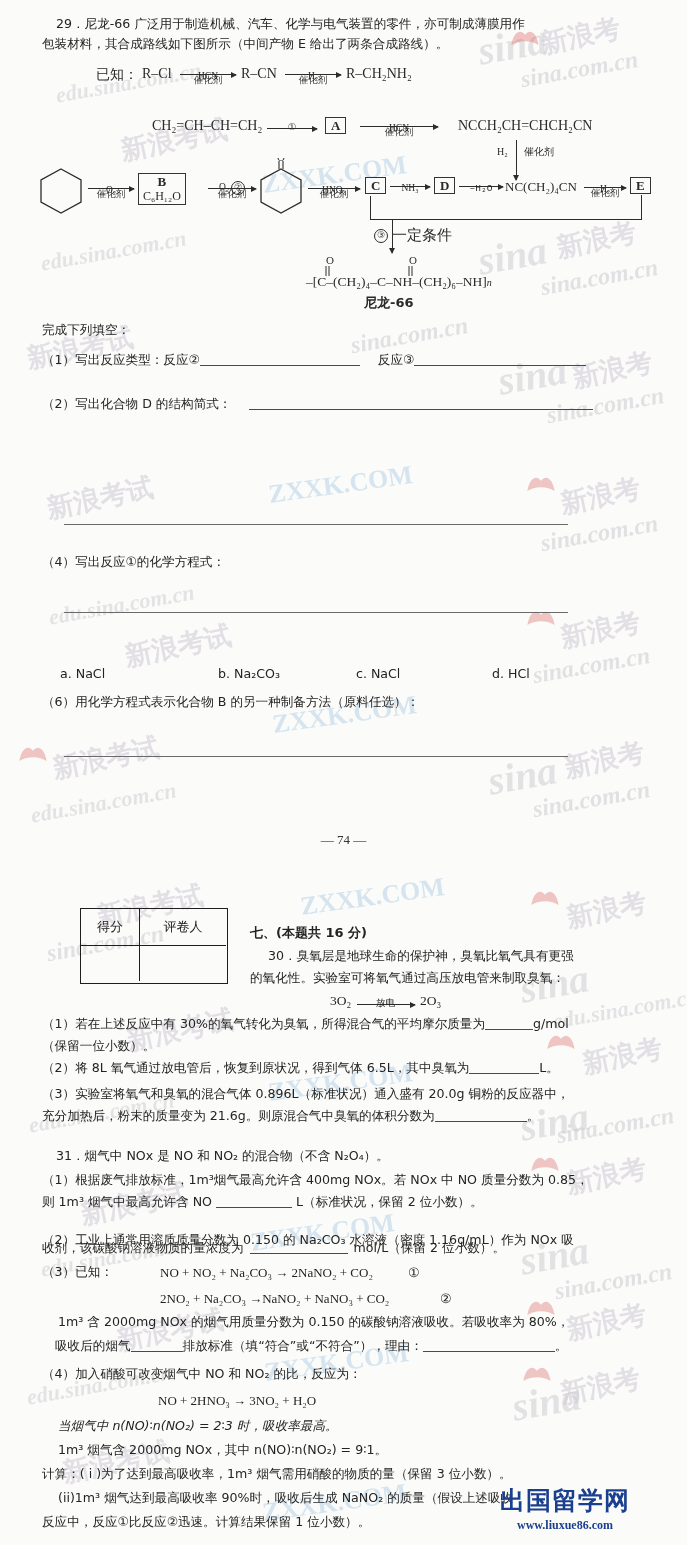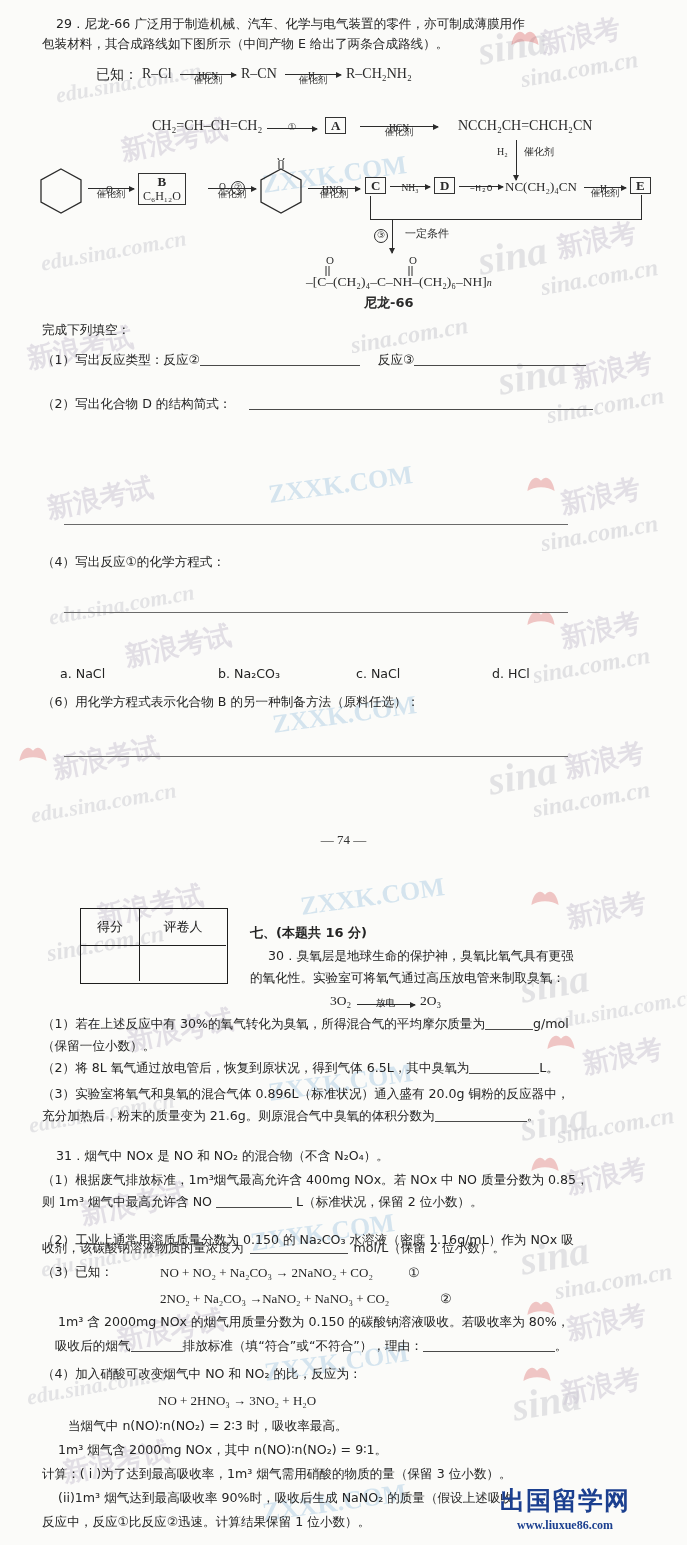--- a/index.html
+++ b/index.html
@@ -305,21 +305,21 @@
     <div class="conn" style="left:641px;top:195px;width:0;height:25px;border:none;border-left:1.2px solid #2c2c2c;"></div>
     <div class="conn" style="left:392px;top:219px;width:0;height:12px;border:none;border-left:1.2px solid #2c2c2c;"></div>
 
     <div class="varrow" style="left:392px;top:231px;height:22px;">
       <span class="vshaft" style="height:22px;"></span>
       <span class="vhead"></span>
     </div>
     <div class="sch" style="left:374px;top:224px;">
       <span class="circnum">③</span>
     </div>
-    <div class="sch" style="left:405px;top:226px;font-size:11px;font-family:'DejaVu Sans',sans-serif;">一定条件</div>
+    <div class="sch" style="left:392px;top:226px;font-size:15px;font-family:'DejaVu Sans',sans-serif;">一定条件</div>
 
     <div class="sch" style="left:326px;top:254px;font-size:11px;">O</div>
     <div class="sch" style="left:409px;top:254px;font-size:11px;">O</div>
     <svg style="position:absolute;left:324px;top:266px;z-index:10;" width="6" height="10" viewBox="0 0 6 10">
       <line x1="2" y1="0" x2="2" y2="10" stroke="#2c2c2c" stroke-width="1"></line>
       <line x1="5" y1="0" x2="5" y2="10" stroke="#2c2c2c" stroke-width="1"></line>
     </svg>
     <svg style="position:absolute;left:407px;top:266px;z-index:10;" width="6" height="10" viewBox="0 0 6 10">
       <line x1="2" y1="0" x2="2" y2="10" stroke="#2c2c2c" stroke-width="1"></line>
       <line x1="5" y1="0" x2="5" y2="10" stroke="#2c2c2c" stroke-width="1"></line>
@@ -407,21 +407,21 @@
     <div class="ln serif" style="left:160px;top:1290px;font-size:13px;">2NO₂ + Na₂CO₃ →NaNO₂ + NaNO₃ + CO₂</div>
     <div class="ln serif" style="left:440px;top:1290px;font-size:13px;">②</div>
 
     <div class="ln" style="left:58px;top:1314px;">1m³ 含 2000mg NOx 的烟气用质量分数为 0.150 的碳酸钠溶液吸收。若吸收率为 80%，</div>
     <div class="ln" style="left:55px;top:1338px;text-align:right;">
       <span>吸收后的烟气</span><span class="blank" style="width:52px;"></span><span>排放标准（填“符合”或“不符合”），理由：</span><span class="blank" style="width:132px;"></span><span>。</span>
     </div>
 
     <div class="ln" style="left:42px;top:1366px;">（4）加入硝酸可改变烟气中 NO 和 NO₂ 的比，反应为：</div>
     <div class="ln serif" style="left:158px;top:1392px;font-size:13px;">NO + 2HNO₃ → 3NO₂ + H₂O</div>
-    <div class="ln" style="left:68px;top:1418px;">当烟气中 n(NO)∶n(NO₂) = 2∶3  时，吸收率最高。</div>
+    <div class="ln" style="left:58px;top:1418px;font-style:italic;">当烟气中 n(NO)∶n(NO₂) = 2∶3  时，吸收率最高。</div>
     <div class="ln" style="left:58px;top:1442px;">1m³ 烟气含 2000mg NOx，其中 n(NO)∶n(NO₂) = 9∶1。</div>
     <div class="ln" style="left:42px;top:1466px;">计算：( i )为了达到最高吸收率，1m³ 烟气需用硝酸的物质的量（保留 3 位小数）。</div>
     <div class="ln" style="left:58px;top:1490px;">(ii)1m³ 烟气达到最高吸收率 90%时，吸收后生成 NaNO₂ 的质量（假设上述吸收</div>
     <div class="ln" style="left:42px;top:1514px;">反应中，反应①比反应②迅速。计算结果保留 1 位小数）。</div>
 
     <div class="logo" style="left:500px;top:1484px;">
       <div class="cn">出国留学网</div>
       <div class="url">www.liuxue86.com</div>
     </div>
   </div>

